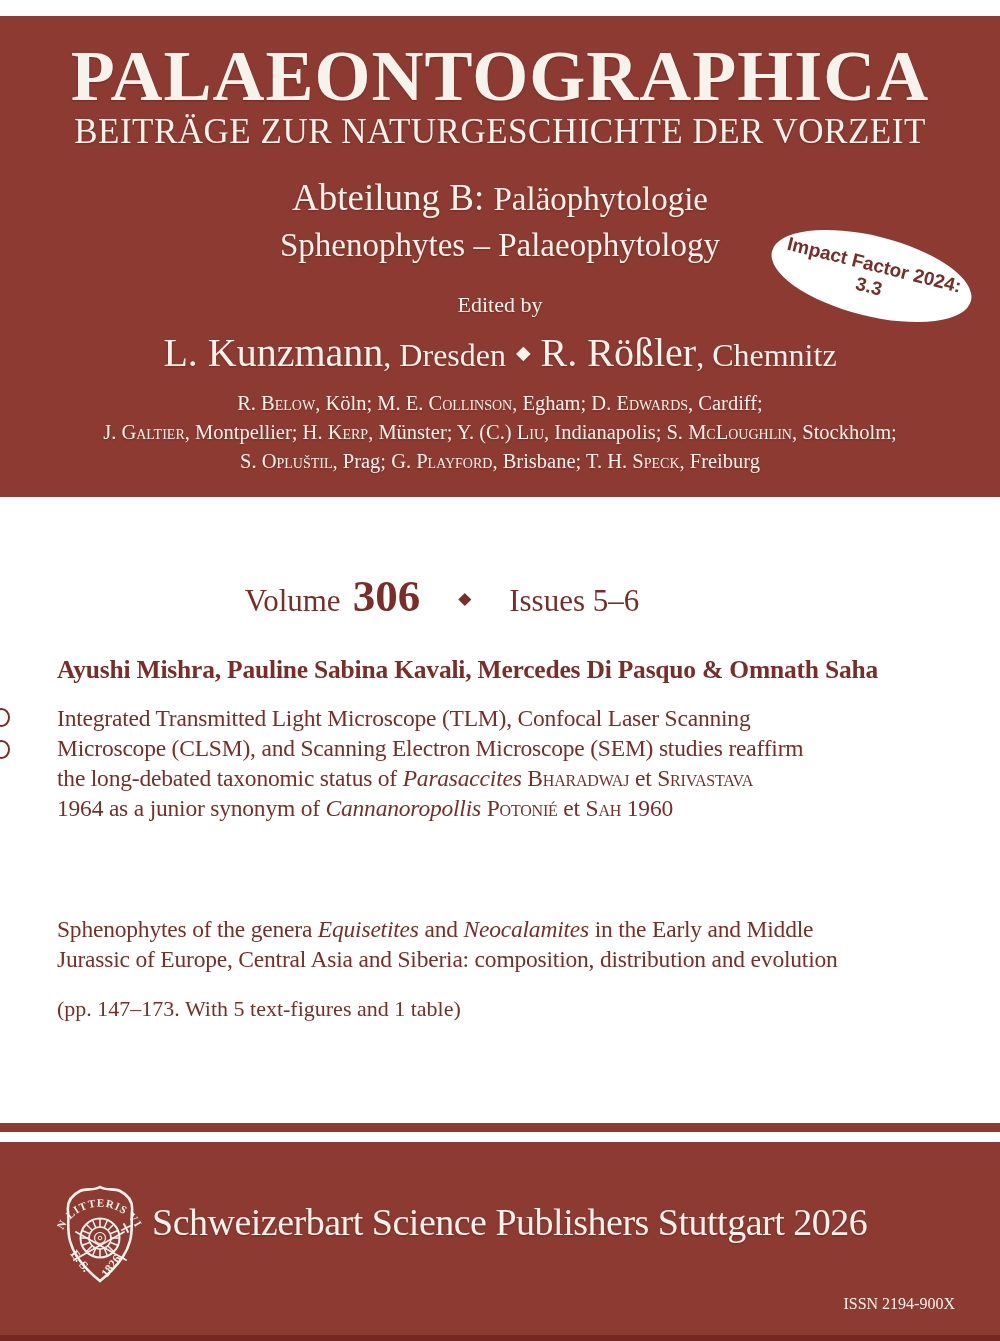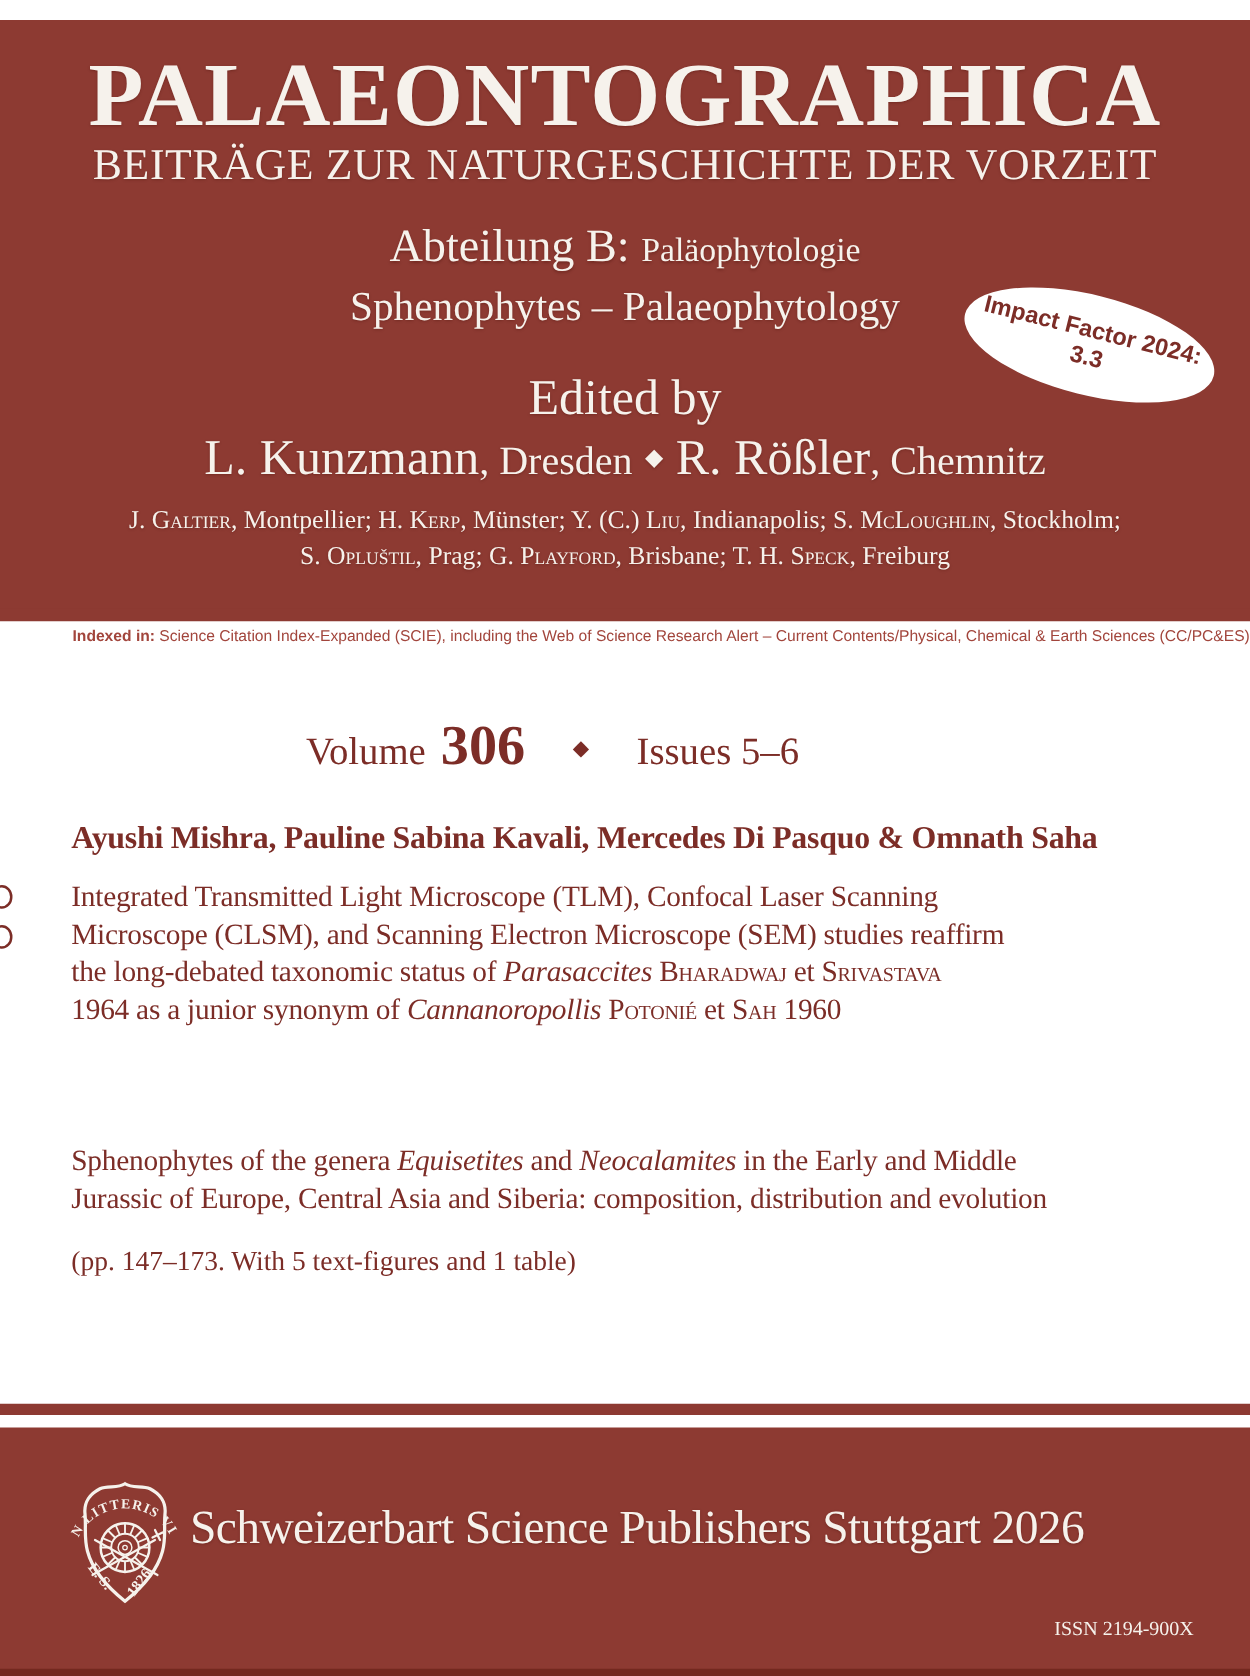--- a/index.html
+++ b/index.html
@@ -17,23 +17,23 @@
   
   .masthead{
     position:absolute;top:16px;left:0;width:1000px;height:472px;
     background:var(--header_red);color:var(--ink_white);text-align:center;
     padding-top:24px;box-sizing:border-box;
     text-shadow:0 1px 2px rgba(70,15,8,.35);
   }
   .title{font-size:72px;line-height:72px;font-weight:bold;letter-spacing:1px;}
   .subtitle{font-size:35px;line-height:40px;margin-top:0;letter-spacing:.5px;}
   .section-line{margin-top:24px;font-size:37px;line-height:44px;}
-  .section-line .sec-name{font-size:27px;}
+  .section-line .sec-name{font-size:33px;}
   .section-en{font-size:33px;line-height:40px;margin-top:4px;}
-  .edited-by{font-size:40px;line-height:40px;margin-top:32px;}
+  .edited-by{font-size:22px;line-height:40px;margin-top:20px;}
   .chief{font-size:40px;line-height:44px;margin-top:6px;}
   .chief .city{font-size:32px;}
   .chief .dia{font-size:19px;padding:0 10px;vertical-align:7px;}
   .board{margin-top:12px;font-size:20.5px;line-height:29px;white-space:nowrap;}
   .sc{font-variant:small-caps;}
   .i{font-style:italic;}
 
   
   .badge{
     position:absolute;top:220px;right:26px;width:205px;height:80px;
@@ -99,34 +99,32 @@
     <div class="title">PALAEONTOGRAPHICA</div>
     <div class="subtitle">BEITRÄGE ZUR NATURGESCHICHTE DER VORZEIT</div>
     <div class="section-line">
       <span class="sec-label">Abteilung B:</span>
       <span class="sec-name">Paläophytologie</span>
     </div>
     <div class="section-en">Sphenophytes – Palaeophytology</div>
     <div class="edited-by">Edited by</div>
     <div class="chief"><span>L. Kunzmann</span><span class="city">, Dresden</span><span class="dia">◆</span><span>R. Rößler</span><span class="city">, Chemnitz</span></div>
     <div class="board">
+      <div class="board-line"><span>R. </span><span class="sc">Below</span><span>, Köln; M. E. </span><span class="sc">Collinson</span><span>, Egham; D. </span><span class="sc">Edwards</span><span>, Cardiff;</span></div>
       <div class="board-line"><span>J. </span><span class="sc">Galtier</span><span>, Montpellier; H. </span><span class="sc">Kerp</span><span>, Münster; Y. (C.) </span><span class="sc">Liu</span><span>, Indianapolis; S. </span><span class="sc">McLoughlin</span><span>, Stockholm;</span></div>
       <div class="board-line"><span>S. </span><span class="sc">Opluštil</span><span>, Prag; G. </span><span class="sc">Playford</span><span>, Brisbane; T. H. </span><span class="sc">Speck</span><span>, Freiburg</span></div>
     </div>
     <div class="badge">
       <div>Impact Factor 2024:</div>
       <div>3.3</div>
     </div>
   </header>
 
   <div class="rule rule-top"></div>
 
-  <div class="indexed">
-    <b>Indexed in:</b><span> Science Citation Index-Expanded (SCIE), including the Web of Science Research Alert – Current Contents/Physical, Chemical &amp; Earth Sciences (CC/PC&amp;ES)</span>
-  </div>
 
   <div class="volume-line">
     <span class="vol-label">Volume</span>
     <span class="vol-num">306</span>
     <span class="vol-dia">◆</span>
     <span class="vol-issues">Issues 5–6</span>
   </div>
 
   <section class="article a1">
     <div class="authors">Ayushi Mishra, Pauline Sabina Kavali, Mercedes Di Pasquo &amp; Omnath Saha</div>

